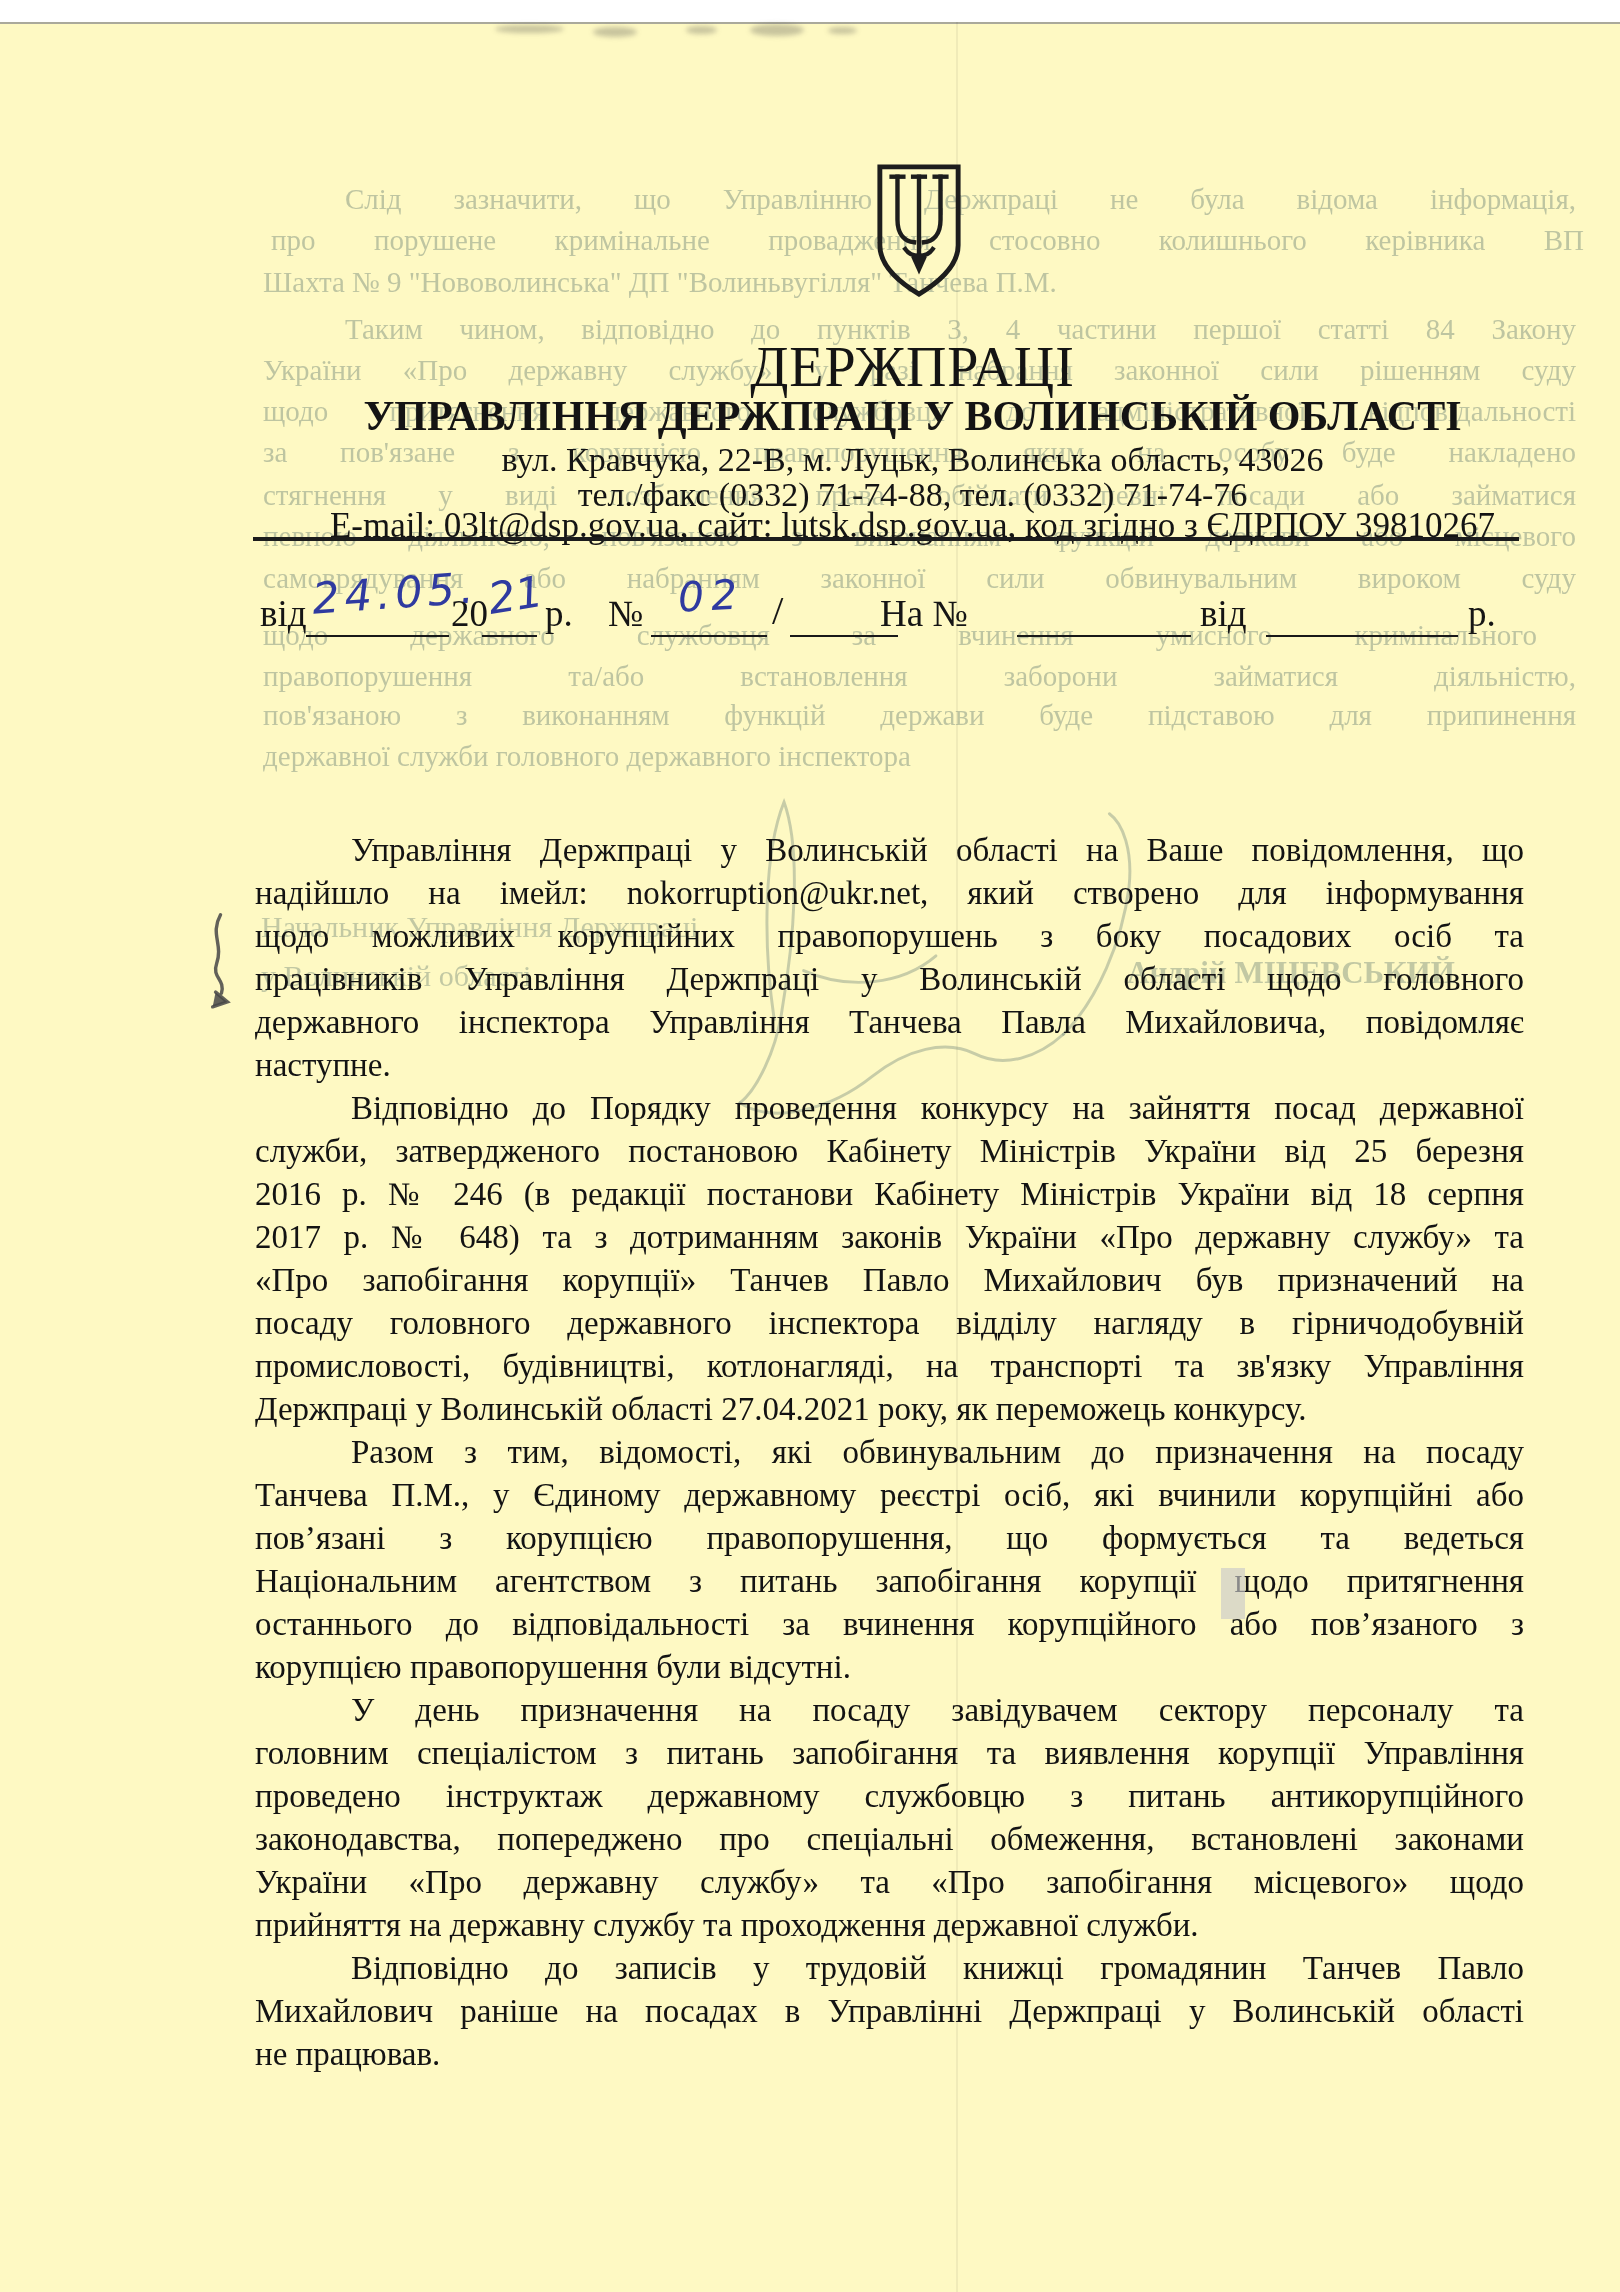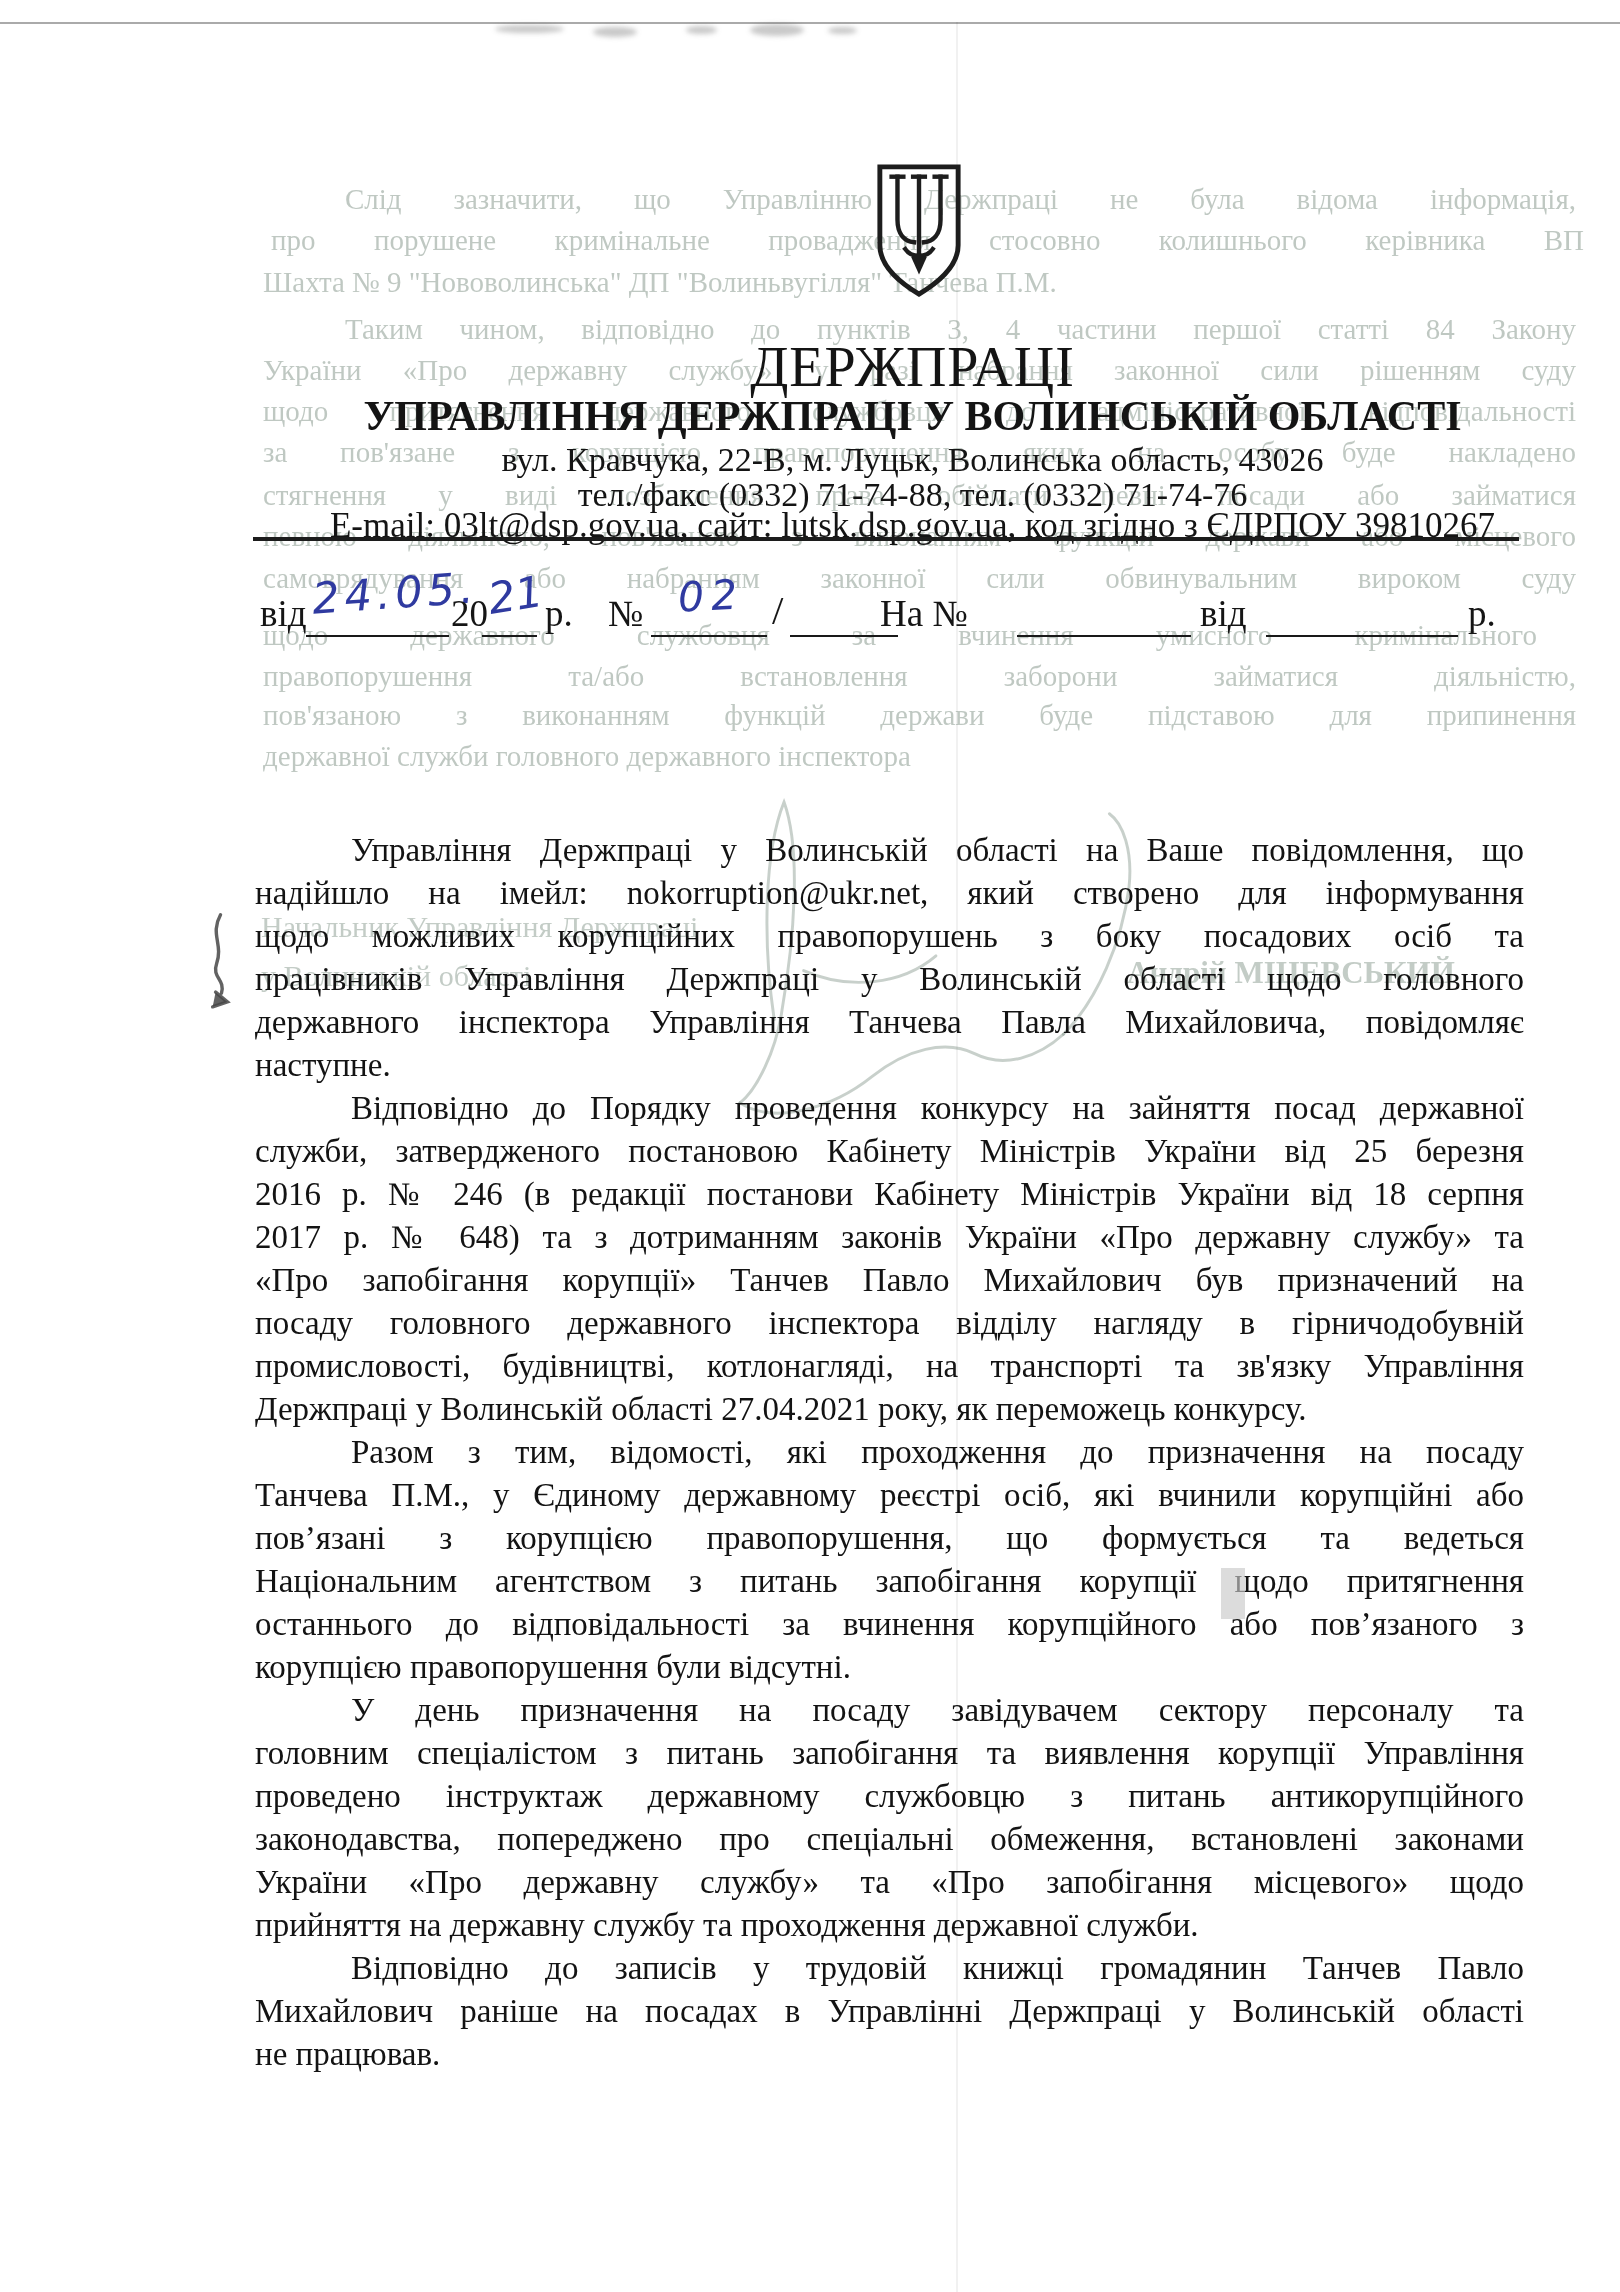--- a/index.html
+++ b/index.html
@@ -1,18 +1,18 @@
 <!DOCTYPE html>
 <html lang="uk"><head>
 <meta charset="utf-8">
 <style>
   html,body{margin:0;padding:0;background:#e8e8e8;}
   .page{
     position:relative; width:1620px; height:2293px;
-    background:#ffffff; overflow:hidden;
+    background:#fef9c3; overflow:hidden;
     font-family:"Liberation Serif", serif; color:#161616;
   }
   
   .scan-top-strip{position:absolute;left:0;top:0;width:1620px;height:21.6px;background:#ffffff;}
   .scan-top-line{position:absolute;left:0;top:21.6px;width:1620px;height:2px;background:#8d8d8d;opacity:.75;}
   .smudge{position:absolute;background:rgba(60,60,60,.28);filter:blur(2.5px);border-radius:50%;}
   .fold-line{position:absolute;top:21.6px;width:2px;height:2271px;background:rgba(0,0,0,.055);}
   
   .ghost-line{
     position:absolute; font-size:29px; line-height:37px; height:39px;
@@ -147,21 +147,21 @@
       <div class="bline">державного інспектора Управління Танчева Павла Михайловича, повідомляє</div>
       <div class="bline last">наступне.</div>
       <div class="bline first">Відповідно до Порядку проведення конкурсу на зайняття посад державної</div>
       <div class="bline">служби, затвердженого постановою Кабінету Міністрів України від 25 березня</div>
       <div class="bline">2016 р. № 246 (в редакції постанови Кабінету Міністрів України від 18 серпня</div>
       <div class="bline">2017 р. № 648) та з дотриманням законів України «Про державну службу» та</div>
       <div class="bline">«Про запобігання корупції» Танчев Павло Михайлович був призначений на</div>
       <div class="bline">посаду головного державного інспектора відділу нагляду в гірничодобувній</div>
       <div class="bline">промисловості, будівництві,  котлонагляді, на транспорті та зв'язку Управління</div>
       <div class="bline last">Держпраці у Волинській області 27.04.2021 року, як переможець конкурсу.</div>
-      <div class="bline first">Разом з тим, відомості, які проходження до призначення на посаду</div>
+      <div class="bline first">Разом з тим, відомості, які обвинувальним до призначення на посаду</div>
       <div class="bline">Танчева П.М.,  у Єдиному державному реєстрі осіб, які вчинили корупційні або</div>
       <div class="bline">пов’язані з корупцією правопорушення, що формується та ведеться</div>
       <div class="bline">Національним агентством з питань запобігання корупції щодо притягнення</div>
       <div class="bline">останнього до відповідальності за вчинення корупційного або пов’язаного з</div>
       <div class="bline last">корупцією правопорушення були відсутні.</div>
       <div class="bline first">У день призначення на посаду завідувачем сектору персоналу та</div>
       <div class="bline">головним спеціалістом з питань запобігання та виявлення корупції Управління</div>
       <div class="bline">проведено інструктаж державному службовцю з питань антикорупційного</div>
       <div class="bline">законодавства, попереджено про спеціальні обмеження, встановлені законами</div>
       <div class="bline">України «Про державну службу» та «Про запобігання місцевого» щодо</div>

